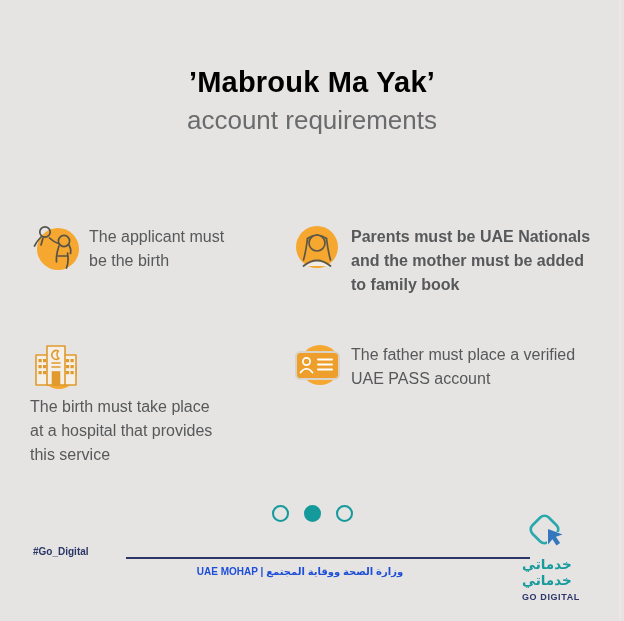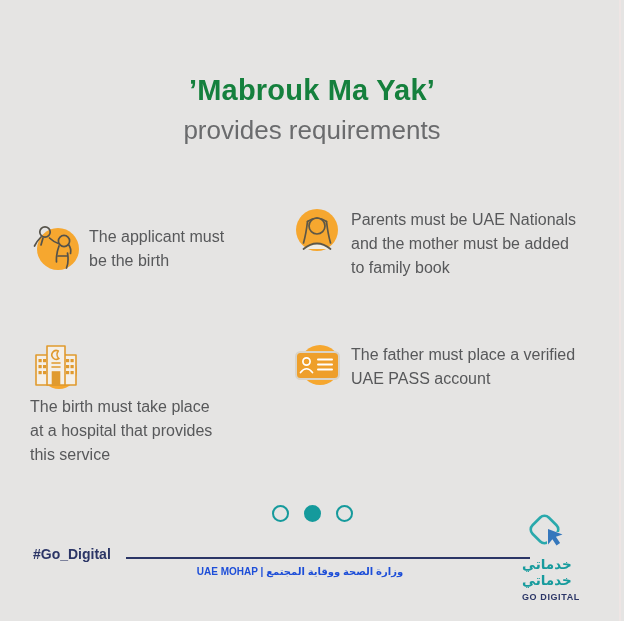--- a/index.html
+++ b/index.html
@@ -3,55 +3,55 @@
 <meta charset="utf-8">
 <style>
   html,body{margin:0;padding:0;}
   body{font-family:"Liberation Sans","DejaVu Sans",sans-serif;background:#cfcfcf;}
   .canvas{
     position:relative;width:624px;height:621px;background:#e5e4e3;overflow:hidden;
   }
   .right-edge{position:absolute;top:0;right:3px;width:2px;height:100%;background:#f0e5e3;opacity:.8;}
   
   .header{position:absolute;top:66px;left:0;width:624px;text-align:center;}
-  .title{font-size:29px;font-weight:bold;color:#15803d;letter-spacing:.2px;margin:8px;}
+  .title{font-size:29px;font-weight:bold;color:#000000;letter-spacing:.2px;margin:0;}
   .subtitle{font-size:26px;font-weight:400;color:#6a6b6d;margin:6px 0 0 0;}
   
   .req-item{position:absolute;display:flex;align-items:flex-start;}
   .req-item .icon{width:52px;height:52px;flex:0 0 52px;margin-right:7px;}
   .req-item .txt{
     font-size:16px;color:#57585a;line-height:1.5;white-space:pre-line;padding-top:3px;
   }
   #req-0{left:30px;top:222px;width:260px;}
-  #req-1{left:292px;top:205px;width:310px;}
+  #req-1{left:292px;top:222px;width:310px;font-weight:bold;}
   #req-2{left:30px;top:340px;width:275px;flex-direction:column;}
   #req-3{left:292px;top:340px;width:310px;}
   
   .dots{position:absolute;top:505px;left:0;width:624px;display:flex;justify-content:center;gap:15px;}
   .dot{width:17px;height:17px;border-radius:50%;border:2px solid #159a9c;background:transparent;box-sizing:border-box;cursor:pointer;}
   .dot.active{background:#159a9c;border-color:#159a9c;}
   
-  .hashtag{position:absolute;left:33px;top:546px;font-size:14px;font-weight:bold;color:#2b3566;}
+  .hashtag{position:absolute;left:33px;top:546px;font-size:10px;font-weight:bold;color:#2b3566;}
   .footer-line{position:absolute;left:126px;top:557px;width:404px;height:2px;background:#2b3566;}
   .ministry{position:absolute;left:40px;top:566px;width:520px;text-align:center;
     font-size:10px;font-weight:bold;color:#1d4ed8;direction:ltr;}
   
   .logo{position:absolute;left:522px;top:507px;width:82px;text-align:left;}
   .logo .ar{font-size:13.5px;font-weight:bold;color:#179b9d;line-height:1.1;margin-top:1px;}
   .logo .en{font-size:9px;font-weight:bold;color:#2b3566;letter-spacing:.6px;margin-top:3px;}
 </style>
 </head>
 <body>
 
 <div class="canvas">
   <div class="right-edge"></div>
 
   <div class="header">
     <h1 class="title">’Mabrouk Ma Yak’</h1>
-    <div class="subtitle">provides requirements</div>
+    <div class="subtitle">account requirements</div>
   </div>
 
   <div class="req-item" id="req-0">
     <span class="icon">
       <svg viewBox="0 0 52 52" width="52" height="52">
         <circle cx="28" cy="27" r="21" fill="#f6a72f"></circle>
         <g fill="none" stroke="#55524a" stroke-width="1.7" stroke-linecap="round" stroke-linejoin="round">
           <circle cx="15" cy="10" r="5.2"></circle>
           <path d="M11 15 q-4 4 -6.5 9 M13 16 l-2 7"></path>
           <circle cx="34" cy="19" r="5.6"></circle>

